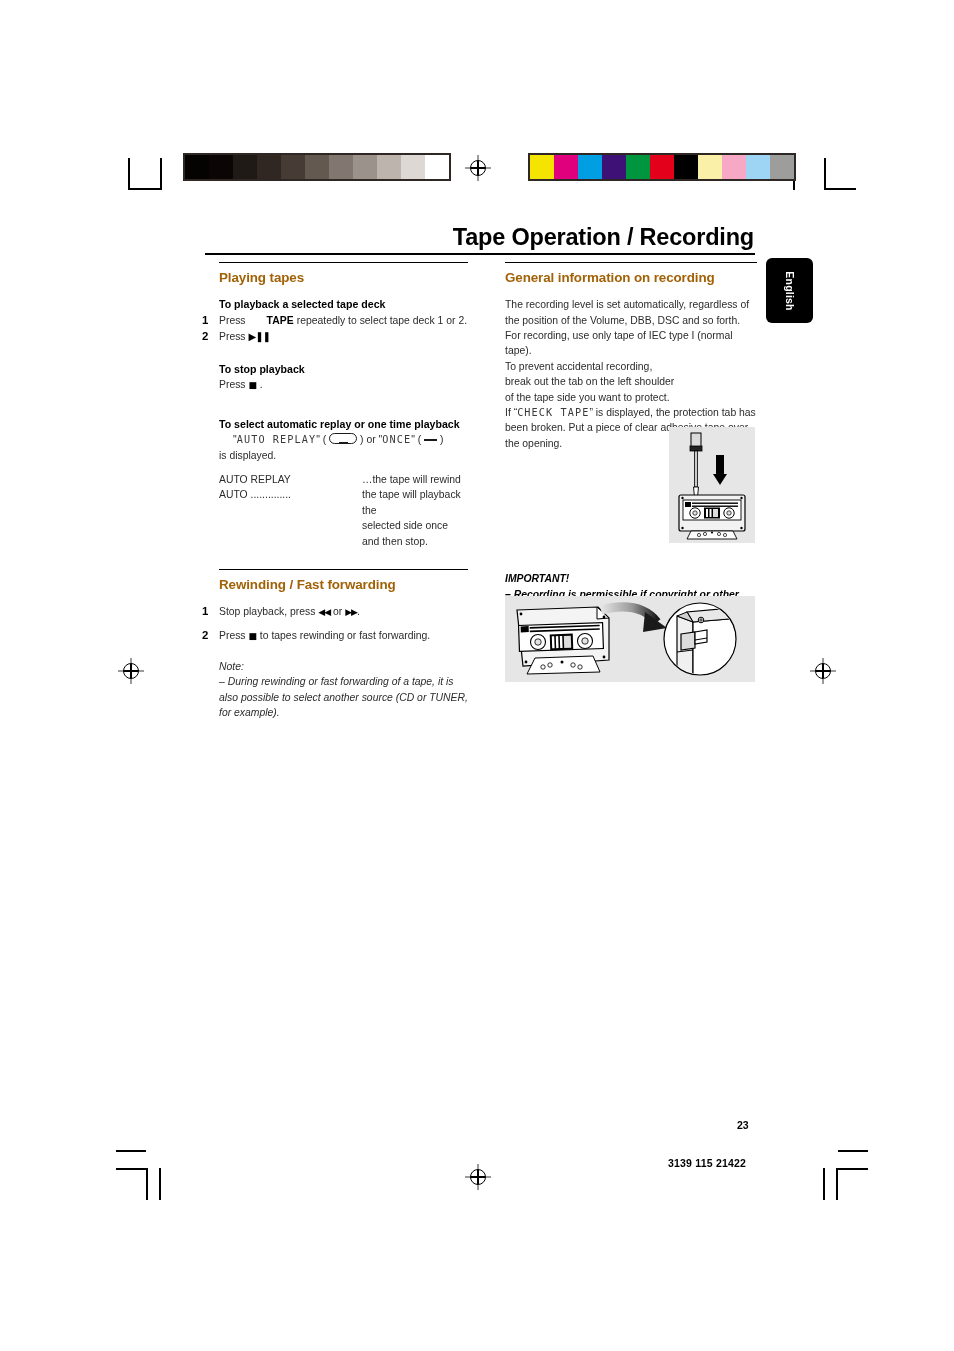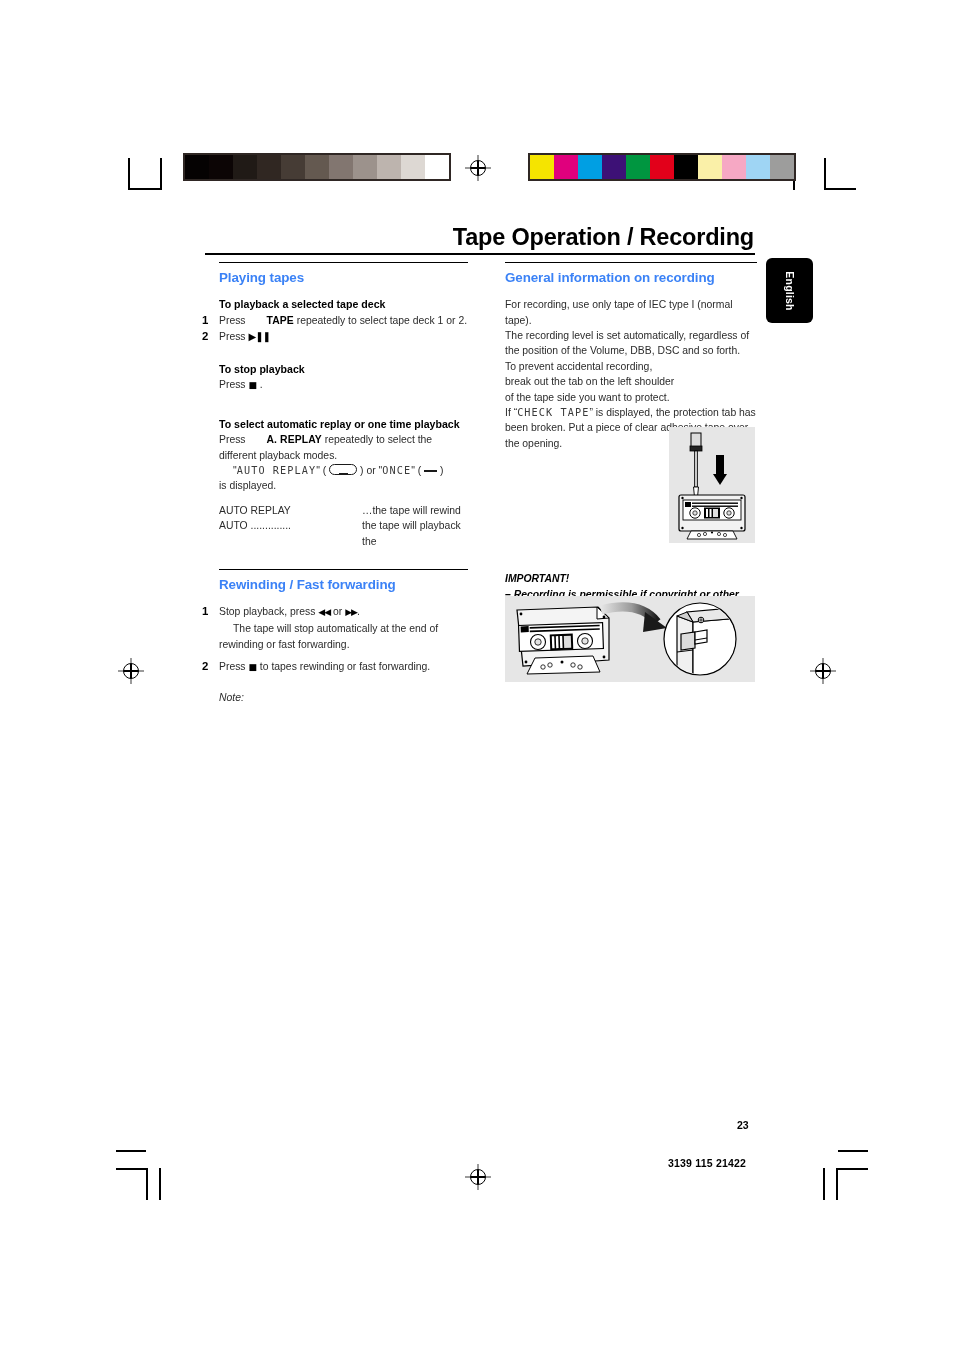--- a/index.html
+++ b/index.html
@@ -92,21 +92,21 @@
     line-height: 15.4px;
     color: #2b2b2b;
   }
   .col.left  { left: 219px; width: 249px; }
   .col.right { left: 505px; width: 252px; }
 
   .sec-rule { height: 1.1px; background: #000; margin: 0 0 6px 0; }
   h2.sec {
     font-size: 13.4px;
     font-weight: bold;
-    color: #3b82f6;
+    color: #a16207;
     margin: 0 0 11px 0;
     line-height: 17px;
     letter-spacing: -0.1px;
   }
   h3.sub {
     font-size: 10.6px;
     font-weight: bold;
     color: #000;
     margin: 3px 0 1px 0;
     line-height: 14.6px;
@@ -294,67 +294,70 @@
   </div>
 
   <div class="gap-m"></div>
 
   <h3 class="sub">To stop playback</h3>
   <p><span>Press </span><span class="glyph g-stop">■</span><span> .</span></p>
 
   <div class="gap-l"></div>
 
   <h3 class="sub">To select automatic replay or one time playback</h3>
-  <p><span>Press </span><b class="kw">A. REPLAY</b><span> repeatedly to select the different playback modes.</span></p>
 
   <p class="indent"><span>"</span><span class="lcd">AUTO REPLAY</span><span>" ( </span><span class="sym-loop"></span><span> ) or "</span><span class="lcd">ONCE</span><span>" ( </span><span class="sym-once"></span><span> )</span></p>
   <p>is displayed.</p>
 
   <div class="deflist">
     <div class="defrow">
       <div class="term">AUTO REPLAY</div>
       <div class="desc">…the tape will rewind</div>
     </div>
     <div class="defrow">
       <div class="term">AUTO ..............</div>
       <div class="desc">the tape will playback the</div>
     </div>
+    <div class="defrow cont">
+      <div class="term"></div>
+      <div class="desc">selected side once and then stop.</div>
+    </div>
   </div>
 
   <div class="gap-l"></div>
 
   <div class="sec-rule"></div>
   <h2 class="sec">Rewinding / Fast forwarding</h2>
 
   <div class="step">
     <div class="num">1</div>
     <div class="txt"><span>Stop playback, press </span><span class="glyph g-ff">◀◀</span><span> or </span><span class="glyph g-ff">▶▶</span><span>.</span></div>
   </div>
-  <p class="indent">The tape will stop automatically at the end of rewinding or fast forwarding.</p>
 
   <div class="gap-s"></div>
 
   <div class="step">
     <div class="num">2</div>
     <div class="txt"><span>Press </span><span class="glyph g-stop">■</span><span> to tapes rewinding or fast forwarding.</span></div>
   </div>
 
   <div class="gap-m"></div>
 
   <p class="note">Note:</p>
+  <p class="note">–  During rewinding or fast forwarding of a tape, it is also possible to select another source (CD or TUNER, for example).</p>
 
 </div>
 
 <div class="col right">
 
   <div class="sec-rule"></div>
   <h2 class="sec">General information on recording</h2>
 
+  <p>The recording level is set automatically, regardless of the position of the Volume, DBB, DSC and so forth.</p>
   <p>For recording, use only tape of IEC type I (normal tape).</p>
-  <p>The recording level is set automatically, regardless of the position of the Volume, DBB, DSC and so forth.</p>
   <p style="width:172px;"><span>To prevent accidental recording, break out the tab on the left shoulder of the tape side you want to protect.</span></p>
   <p><span>If “</span><span class="lcd">CHECK TAPE</span><span>” is displayed, the protection tab has been broken.  Put a piece of clear adhesive tape over the opening.</span></p>
 
   <div style="height:120px;"></div>
 
   <div class="important">
     <p>IMPORTANT!</p>
     <p>–  Recording is permissible if copyright or other rights of third parties are not infringed upon.</p>
     <p>–  Recording is possible only on tape deck 2.</p>
   </div>

